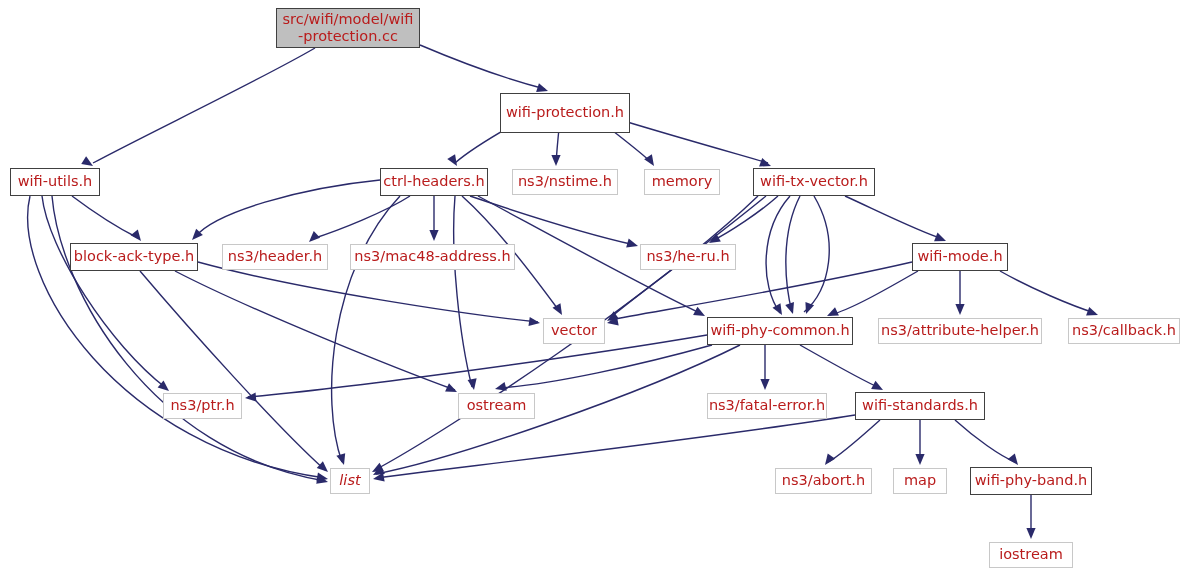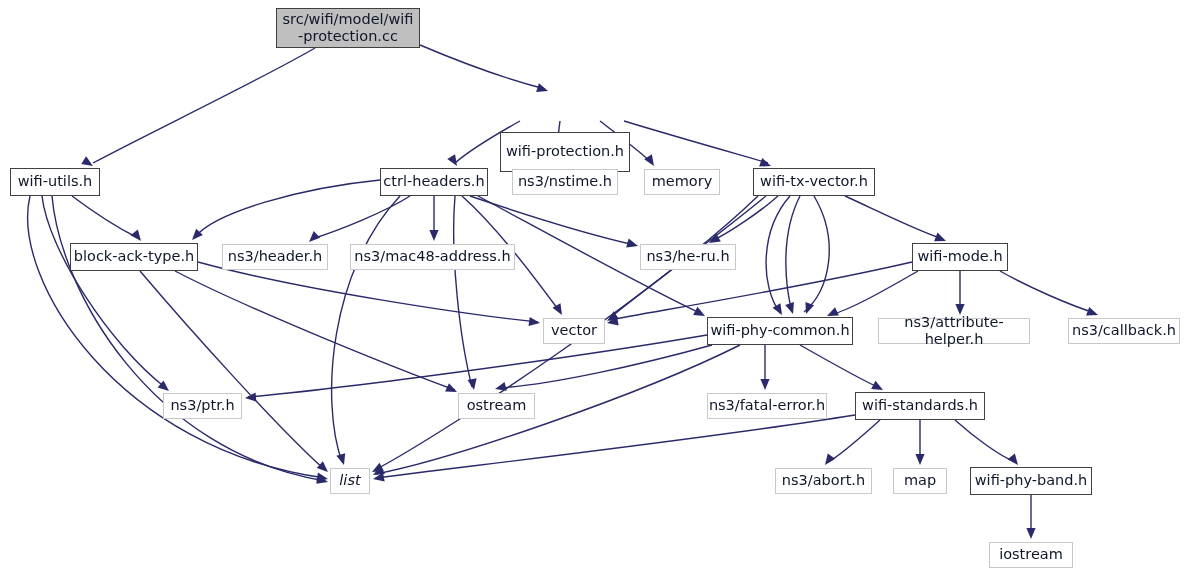--- a/index.html
+++ b/index.html
@@ -24,21 +24,21 @@
   }
   .node {
     position: absolute;
     box-sizing: border-box;
     display: flex;
     align-items: center;
     justify-content: center;
     text-align: center;
     background: #ffffff;
     border: 1px solid #c8c8c8;
-    color: #0f172a;
+    color: #b91c1c;
     font-size: 14.5px;
     line-height: 1.18;
     white-space: pre-line;
     z-index: 2;
   }
   .node.bold {
     border: 1.6px solid #404040;
   }
   .node.root {
     background: #bfbfbf;
@@ -140,34 +140,34 @@
       <polygon points="373.00,475.00 384.87,473.90 380.55,465.77" class="edge-head"></polygon>
       <polygon points="825.00,465.00 835.19,458.80 827.74,453.40" class="edge-head"></polygon>
       <polygon points="920.00,465.00 924.60,454.00 915.40,454.00" class="edge-head"></polygon>
       <polygon points="1018.00,465.00 1014.85,453.50 1007.60,459.16" class="edge-head"></polygon>
       <polygon points="373.00,479.00 384.63,481.62 383.03,472.56" class="edge-head"></polygon>
       <polygon points="1031.00,539.00 1035.60,528.00 1026.40,528.00" class="edge-head"></polygon>
     </svg>
   <div id="node-layer">
       <div class="node root" style="left: 276px; top: 8px; width: 144px; height: 40px;"><span>src/wifi/model/wifi
 -protection.cc</span></div>
-      <div class="node bold" style="left: 500px; top: 93px; width: 130px; height: 40px; margin-top: 39px;"><span>wifi-protection.h</span></div>
+      <div class="node bold" style="left: 500px; top: 93px; width: 130px; height: 40px;"><span>wifi-protection.h</span></div>
       <div class="node bold" style="left: 10px; top: 168px; width: 90px; height: 28px;"><span>wifi-utils.h</span></div>
       <div class="node bold" style="left: 380px; top: 168px; width: 108px; height: 28px;"><span>ctrl-headers.h</span></div>
       <div class="node" style="left: 512px; top: 169px; width: 106px; height: 26px;"><span>ns3/nstime.h</span></div>
       <div class="node" style="left: 644px; top: 169px; width: 76px; height: 26px;"><span>memory</span></div>
       <div class="node bold" style="left: 753px; top: 168px; width: 122px; height: 28px;"><span>wifi-tx-vector.h</span></div>
       <div class="node bold" style="left: 70px; top: 243px; width: 128px; height: 28px;"><span>block-ack-type.h</span></div>
       <div class="node" style="left: 222px; top: 244px; width: 106px; height: 26px;"><span>ns3/header.h</span></div>
       <div class="node" style="left: 350px; top: 244px; width: 165px; height: 26px;"><span>ns3/mac48-address.h</span></div>
       <div class="node" style="left: 640px; top: 244px; width: 96px; height: 26px;"><span>ns3/he-ru.h</span></div>
       <div class="node bold" style="left: 912px; top: 243px; width: 96px; height: 28px;"><span>wifi-mode.h</span></div>
       <div class="node" style="left: 543px; top: 318px; width: 62px; height: 26px;"><span>vector</span></div>
       <div class="node bold" style="left: 707px; top: 317px; width: 146px; height: 28px;"><span>wifi-phy-common.h</span></div>
-      <div class="node" style="left: 878px; top: 318px; width: 152px; height: 26px;"><span>ns3/attribute-helper.h</span></div>
+      <div class="node" style="left: 878px; top: 318px; width: 164px; height: 26px;"><span>ns3/attribute-helper.h</span></div>
       <div class="node" style="left: 1068px; top: 318px; width: 112px; height: 26px; align-items: center;"><span>ns3/callback.h</span></div>
       <div class="node" style="left: 163px; top: 393px; width: 79px; height: 26px;"><span>ns3/ptr.h</span></div>
       <div class="node" style="left: 458px; top: 393px; width: 77px; height: 26px;"><span>ostream</span></div>
       <div class="node" style="left: 707px; top: 393px; width: 120px; height: 26px;"><span>ns3/fatal-error.h</span></div>
       <div class="node bold" style="left: 855px; top: 392px; width: 130px; height: 28px;"><span>wifi-standards.h</span></div>
       <div class="node" style="left: 330px; top: 468px; width: 40px; height: 26px; font-style: italic;"><span>list</span></div>
       <div class="node" style="left: 775px; top: 468px; width: 97px; height: 26px;"><span>ns3/abort.h</span></div>
       <div class="node" style="left: 893px; top: 468px; width: 54px; height: 26px;"><span>map</span></div>
       <div class="node bold" style="left: 970px; top: 467px; width: 122px; height: 28px;"><span>wifi-phy-band.h</span></div>
       <div class="node" style="left: 989px; top: 542px; width: 84px; height: 26px;"><span>iostream</span></div>

